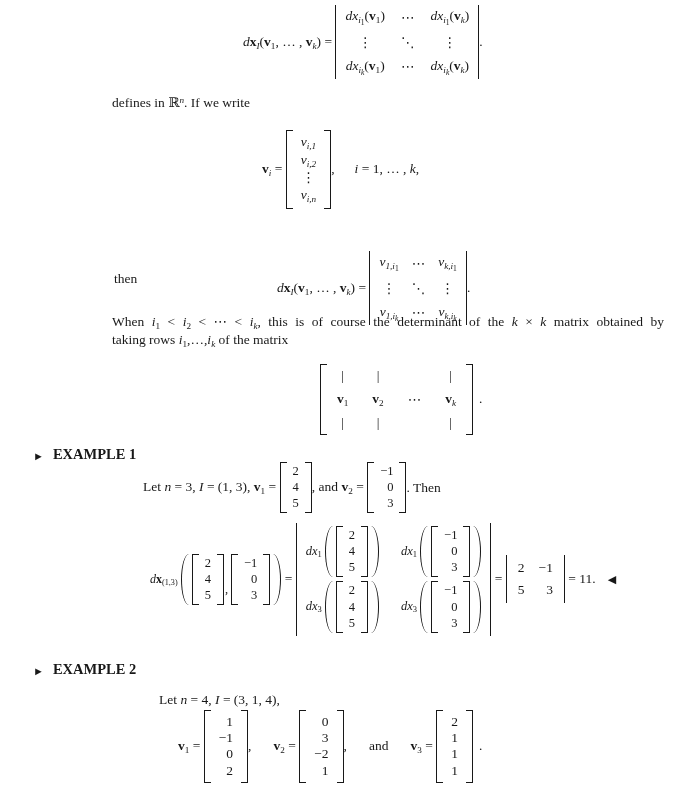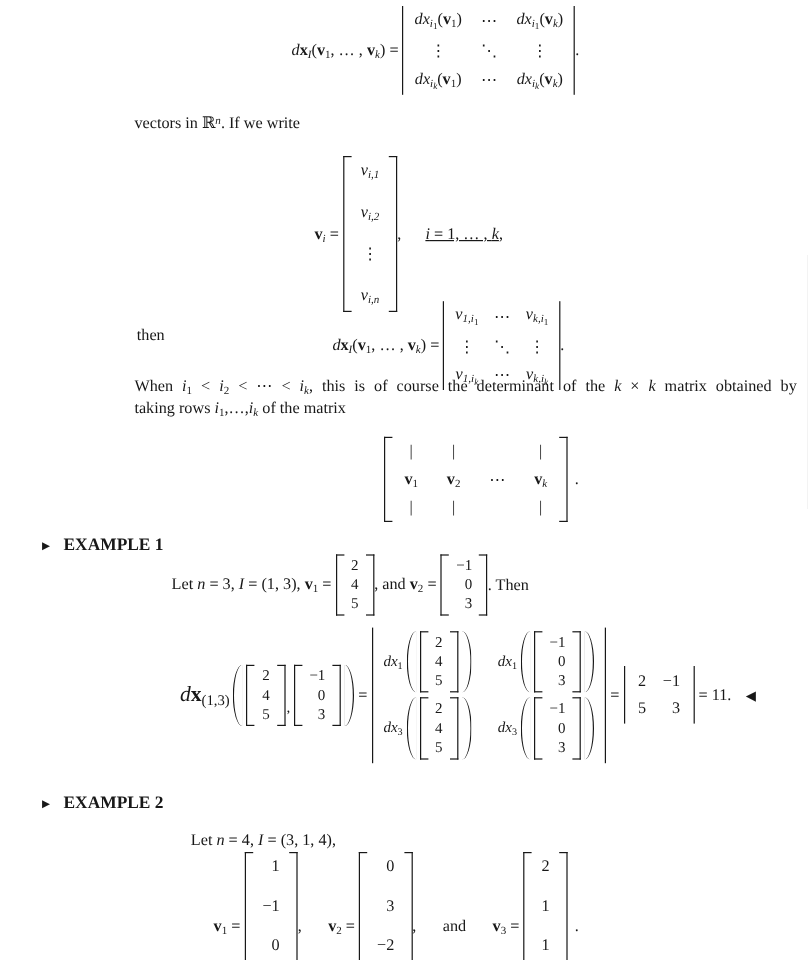--- a/index.html
+++ b/index.html
@@ -20,21 +20,21 @@
   .r-subi{font-size:68%;vertical-align:-0.28em;font-style:italic;}
   .r-ss{font-size:56%;vertical-align:-0.6em;}
   .r-ssi{font-size:56%;vertical-align:-0.6em;font-style:italic;}
   .r-supi{font-size:68%;vertical-align:0.42em;font-style:italic;}
   
   .bmat{display:inline-flex;align-items:stretch;}
   .lbr,.rbr{width:6px;flex:none;border:1.5px solid #181818;}
   .lbr{border-right:none;}
   .rbr{border-left:none;}
   .mcol{display:flex;flex-direction:column;justify-content:center;align-items:flex-end;
-        padding:5px 8px;row-gap:19px;line-height:1.05;}
+        padding:5px 8px;row-gap:2px;line-height:1.05;}
   .mcol.ctr{align-items:center;}
   .sm{font-size:12.5px;}
   .sm .mcol{padding:3px 6px;row-gap:3px;}
   
   .det{display:inline-flex;align-items:center;border-left:1.4px solid #181818;
        border-right:1.4px solid #181818;padding:3px 9px;}
   .dg{display:grid;justify-items:center;align-items:center;}
   .dg3{grid-template-columns:repeat(3,auto);column-gap:16px;row-gap:7px;}
   .dg2{grid-template-columns:repeat(2,auto);column-gap:22px;row-gap:4px;}
   .dgnum{grid-template-columns:repeat(2,auto);column-gap:14px;row-gap:6px;justify-items:end;padding:2px 2px;}
@@ -70,36 +70,36 @@
         <span>⋱</span>
         <span>⋮</span>
         <span><span class="r-i">d</span><span class="r-i">x</span><span class="r-subi">i</span><span class="r-ssi">k</span><span class="r-n">(</span><span class="r-b">v</span><span class="r-sub">1</span><span class="r-n">)</span></span>
         <span>⋯</span>
         <span><span class="r-i">d</span><span class="r-i">x</span><span class="r-subi">i</span><span class="r-ssi">k</span><span class="r-n">(</span><span class="r-b">v</span><span class="r-subi">k</span><span class="r-n">)</span></span>
       </span>
     </span>
     <span>.</span>
   </div>
 
-  <div class="para" style="left:112px;top:94px;width:552px;"><span class="r-n">vectors in ℝ</span><span class="r-supi">n</span><span class="r-n">. If we write</span></div>
+  <div class="para" style="left:112px;top:94px;width:552px;"><span class="r-n">defines in ℝ</span><span class="r-supi">n</span><span class="r-n">. If we write</span></div>
 
   <div class="blk" style="left:262px;top:130px;">
     <span><span class="r-b">v</span><span class="r-subi">i</span><span class="r-n"> = </span></span>
     <span class="bmat">
       <span class="lbr"></span>
       <span class="mcol ctr">
         <span><span class="r-i">v</span><span class="r-subi">i,1</span></span>
         <span><span class="r-i">v</span><span class="r-subi">i,2</span></span>
         <span>⋮</span>
         <span><span class="r-i">v</span><span class="r-subi">i,n</span></span>
       </span>
       <span class="rbr"></span>
     </span>
     <span>,</span>
-    <span style="margin-left:20px;text-decoration:underline;"><span class="r-i">i</span><span class="r-n"> = 1, … , </span><span class="r-i">k</span><span class="r-n">,</span></span>
+    <span style="margin-left:20px;"><span class="r-i">i</span><span class="r-n"> = 1, … , </span><span class="r-i">k</span><span class="r-n">,</span></span>
   </div>
 
   <div class="para" style="left:114px;top:234px;margin-top:36px;">then</div>
 
   <div class="blk" style="left:277px;top:251px;">
     <span><span class="r-i">d</span><span class="r-b">x</span><span class="r-subi">I</span><span class="r-n">(</span><span class="r-b">v</span><span class="r-sub">1</span><span class="r-n">, … , </span><span class="r-b">v</span><span class="r-subi">k</span><span class="r-n">) = </span></span>
     <span class="det">
       <span class="dg dg3" style="column-gap:13px;">
         <span><span class="r-i">v</span><span class="r-subi">1,i</span><span class="r-ss">1</span></span>
         <span>⋯</span>
@@ -163,21 +163,21 @@
         <span>−1</span>
         <span>0</span>
         <span>3</span>
       </span>
       <span class="rbr"></span>
     </span>
     <span>. Then</span>
   </div>
 
   <div class="blk sm" style="left:150px;top:523px;">
-    <span style="font-size:18px;"><span class="r-i">d</span><span class="r-b">x</span><span class="r-sub">(1,3)</span></span>
+    <span style="font-size:12px;"><span class="r-i">d</span><span class="r-b">x</span><span class="r-sub">(1,3)</span></span>
     <span class="pg" style="margin-left:3px;">
       <span class="lp"></span>
       <span class="pgin">
         <span class="bmat">
           <span class="lbr"></span>
           <span class="mcol">
             <span>2</span>
             <span>4</span>
             <span>5</span>
           </span>

